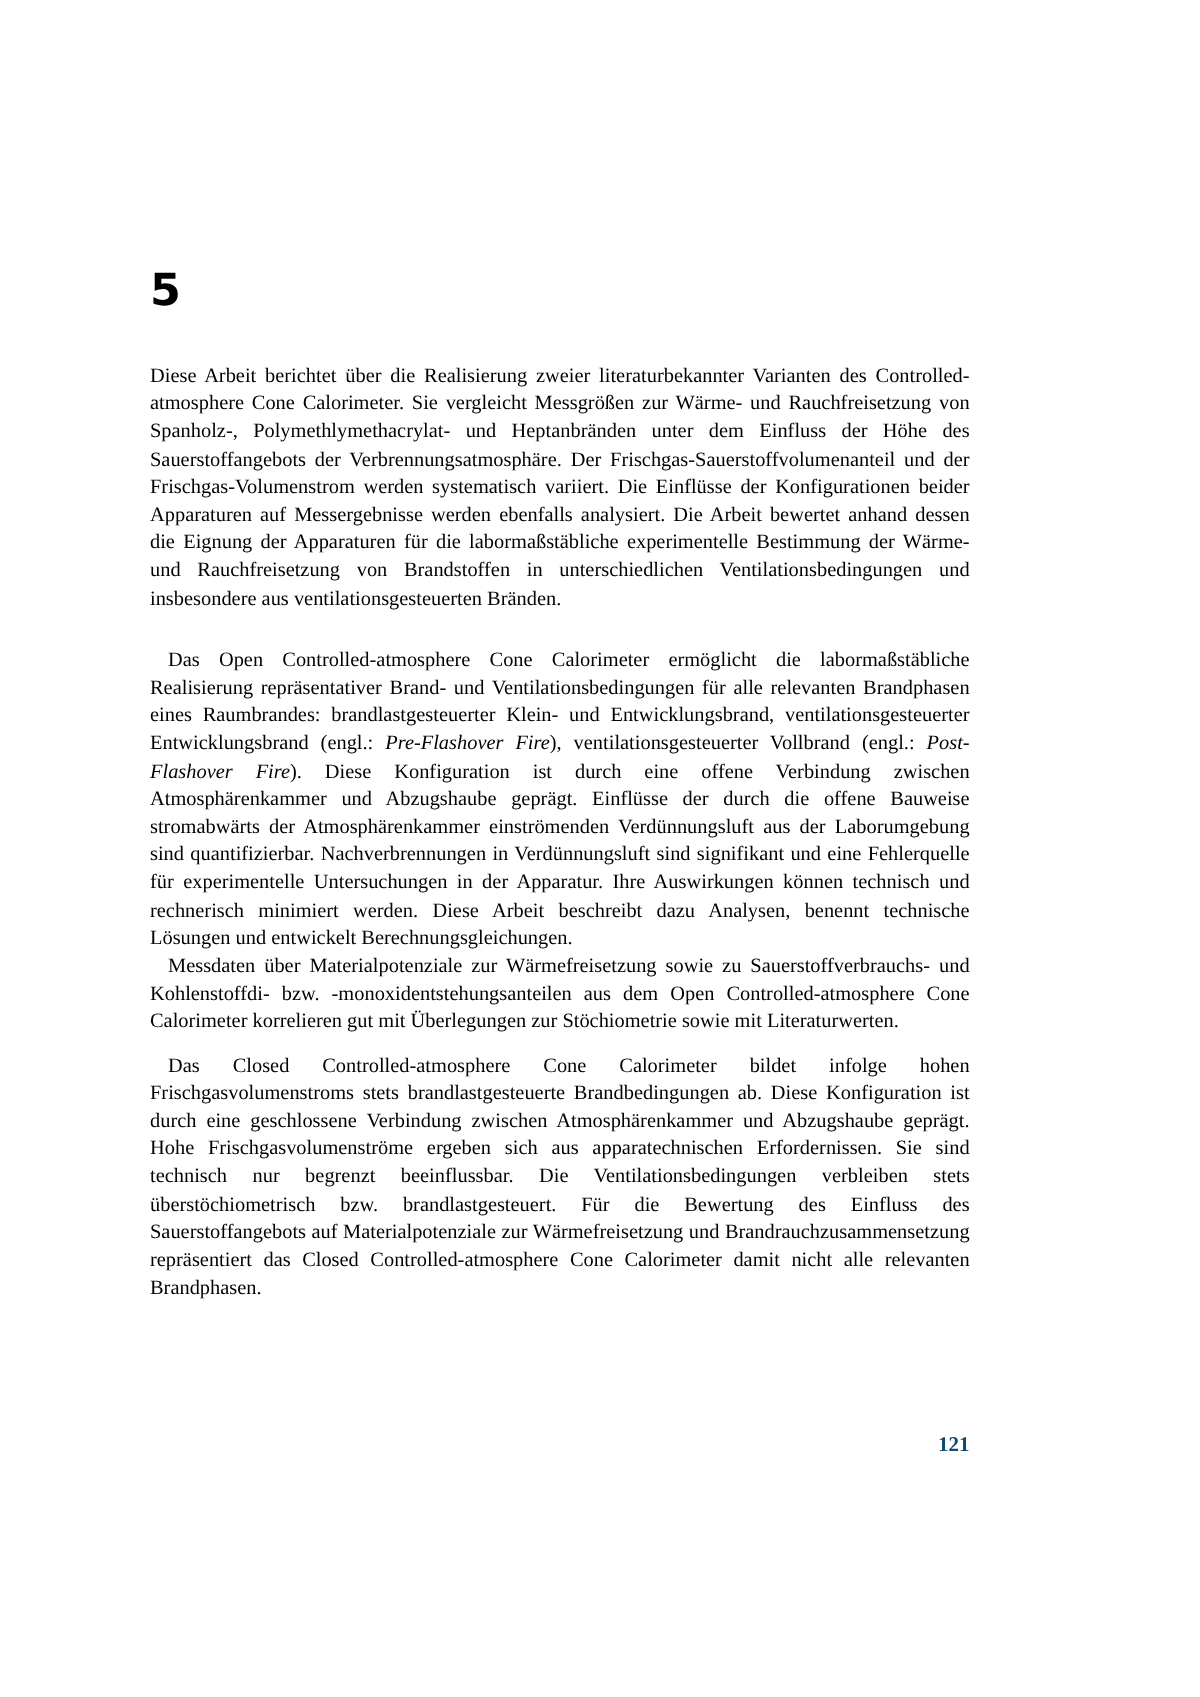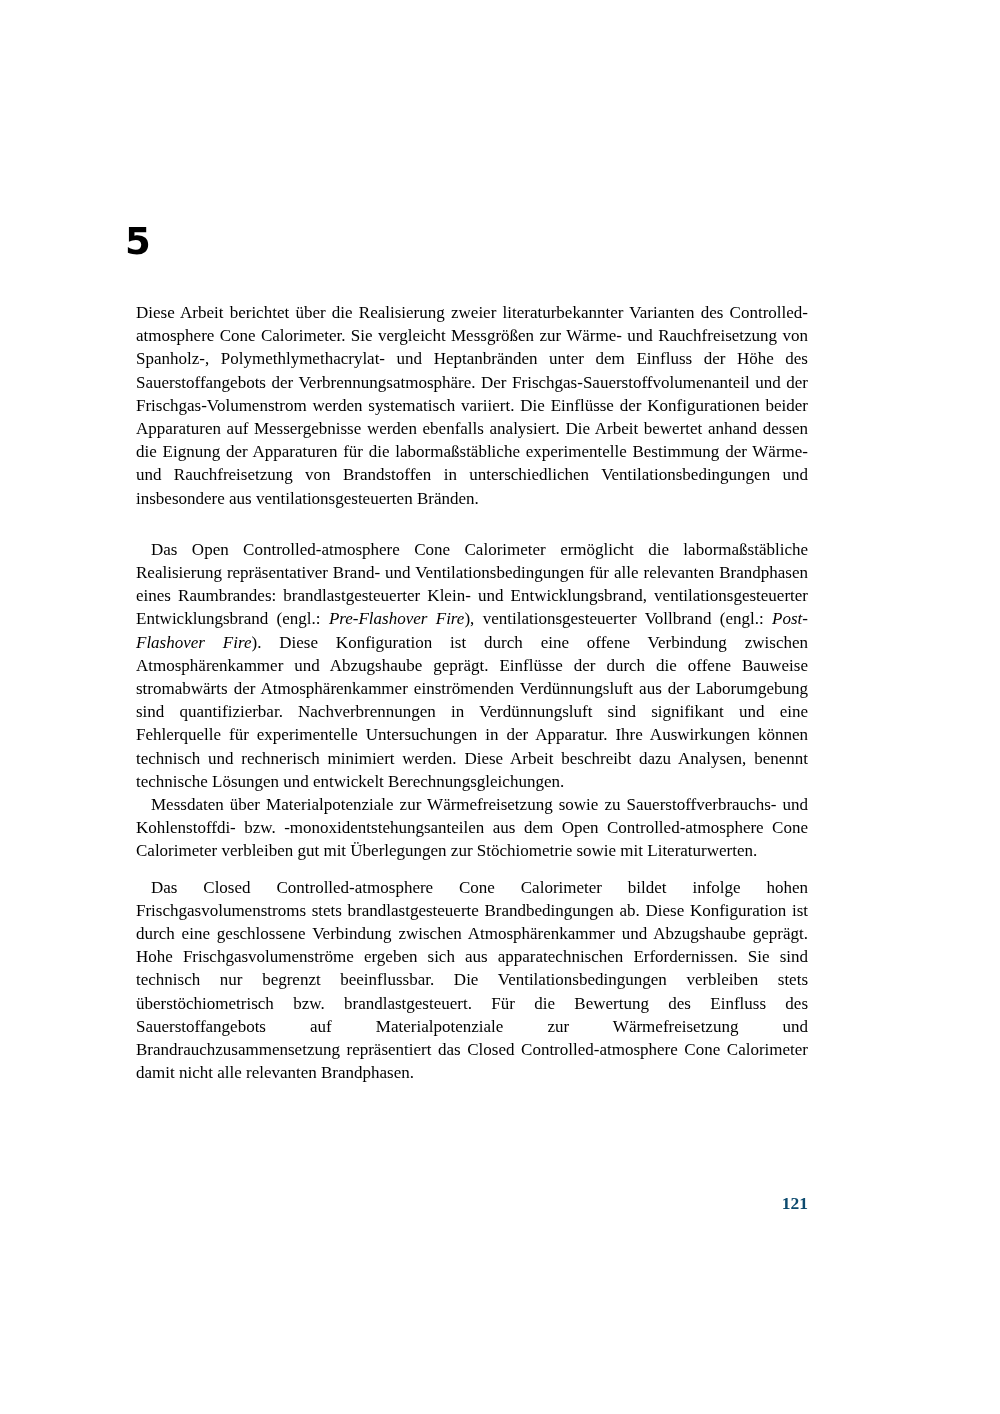--- a/index.html
+++ b/index.html
@@ -38,21 +38,20 @@
   .body-text {
     margin-top: 41px;
     font-size: 17px;
     line-height: 23.2px;
     text-align: justify;
   }
   p.para {
     text-align: justify;
     -webkit-hyphens: auto;
     hyphens: auto;
-    margin-left: 11px;
   }
   p.para.indent { text-indent: 15px; }
   p.para.gap-large { margin-top: 28px; }
   p.para.gap-small { margin-top: 13px; font-family: Liberation Serif, serif; }
   .page-number {
     position: absolute;
     left: 125px;
     top: 1193px;
     width: 683px;
     text-align: right;
@@ -66,18 +65,18 @@
 <body>
 
 <div class="page">
   <div class="content">
     <h1 class="chapter-heading">
       <span class="ch-num">5</span>
     </h1>
     <div class="body-text">
       <p class="para"><span>Diese Arbeit berichtet über die Realisierung zweier literaturbekannter Varianten des Controlled-atmosphere Cone Calorimeter. Sie vergleicht Messgrößen zur Wärme- und Rauchfreisetzung von Spanholz-, Polymethlymethacrylat- und Heptanbränden unter dem Einfluss der Höhe des Sauerstoffangebots der Verbrennungsatmosphäre. Der Frischgas-Sauerstoffvolumenanteil und der Frischgas-Volumenstrom werden systematisch variiert. Die Einflüsse der Konfigurationen beider Apparaturen auf Messergebnisse werden ebenfalls analysiert. Die Arbeit bewertet anhand dessen die Eignung der Apparaturen für die labormaßstäbliche experimentelle Bestimmung der Wärme- und Rauchfreisetzung von Brandstoffen in unterschiedlichen Ventilationsbedingungen und insbesondere aus ventilationsgesteuerten Bränden.</span></p>
       <p class="para indent gap-large"><span>Das Open Controlled-atmosphere Cone Calorimeter ermöglicht die labormaßstäbliche Realisierung repräsentativer Brand- und Ventilationsbedingungen für alle relevanten Brandphasen eines Raumbrandes: brandlastgesteuerter Klein- und Entwicklungsbrand, ventilationsgesteuerter Entwicklungsbrand (engl.: </span><span style="font-style: italic;">Pre-Flashover Fire</span><span>), ventilationsgesteuerter Vollbrand (engl.: </span><span style="font-style: italic;">Post-Flashover Fire</span><span>). Diese Konfiguration ist durch eine offene Verbindung zwischen Atmosphärenkammer und Abzugshaube geprägt. Einflüsse der durch die offene Bauweise stromabwärts der Atmosphärenkammer einströmenden Verdünnungsluft aus der Laborumgebung sind quantifizierbar. Nachverbrennungen in Verdünnungsluft sind signifikant und eine Fehlerquelle für experimentelle Untersuchungen in der Apparatur. Ihre Auswirkungen können technisch und rechnerisch minimiert werden. Diese Arbeit beschreibt dazu Analysen, benennt technische Lösungen und entwickelt Berechnungsgleichungen.</span></p>
-      <p class="para indent"><span>Messdaten über Materialpotenziale zur Wärmefreisetzung sowie zu Sauerstoffverbrauchs- und Kohlenstoffdi- bzw. -monoxidentstehungsanteilen aus dem Open Controlled-atmosphere Cone Calorimeter verbleiben gut mit Überlegungen zur Stöchiometrie sowie mit Literaturwerten.</span></p>
+      <p class="para indent"><span>Messdaten über Materialpotenziale zur Wärmefreisetzung sowie zu Sauerstoffverbrauchs- und Kohlenstoffdi- bzw. -monoxidentstehungsanteilen aus dem Open Controlled-atmosphere Cone Calorimeter korrelieren gut mit Überlegungen zur Stöchiometrie sowie mit Literaturwerten.</span></p>
       <p class="para indent gap-small"><span>Das Closed Controlled-atmosphere Cone Calorimeter bildet infolge hohen Frischgasvolumenstroms stets brandlastgesteuerte Brandbedingungen ab. Diese Konfiguration ist durch eine geschlossene Verbindung zwischen Atmosphärenkammer und Abzugshaube geprägt. Hohe Frischgasvolumenströme ergeben sich aus apparatechnischen Erfordernissen. Sie sind technisch nur begrenzt beeinflussbar. Die Ventilationsbedingungen verbleiben stets überstöchiometrisch bzw. brandlastgesteuert. Für die Bewertung des Einfluss des Sauerstoffangebots auf Materialpotenziale zur Wärmefreisetzung und Brandrauchzusammensetzung repräsentiert das Closed Controlled-atmosphere Cone Calorimeter damit nicht alle relevanten Brandphasen.</span></p>
     </div>
   </div>
   <div class="page-number">121</div>
 </div>
 
 </body></html>

